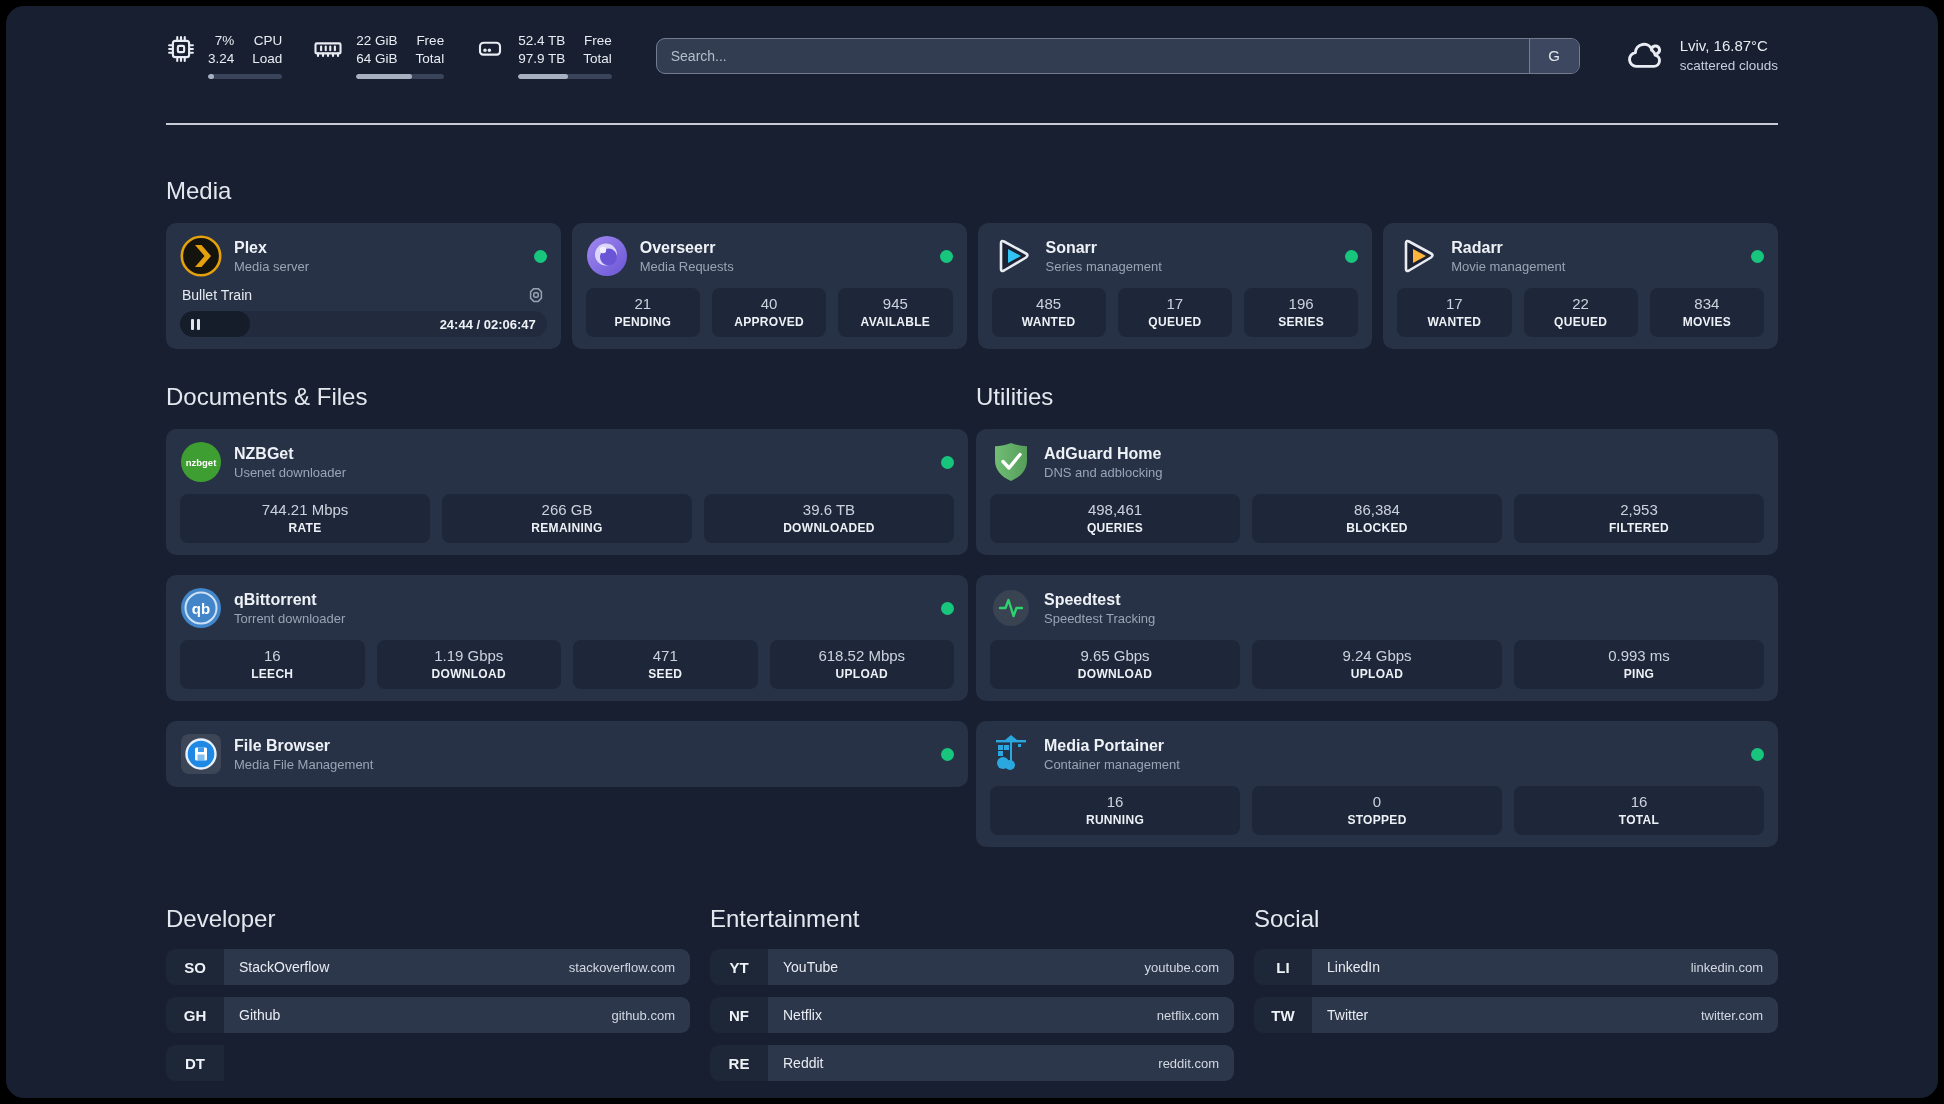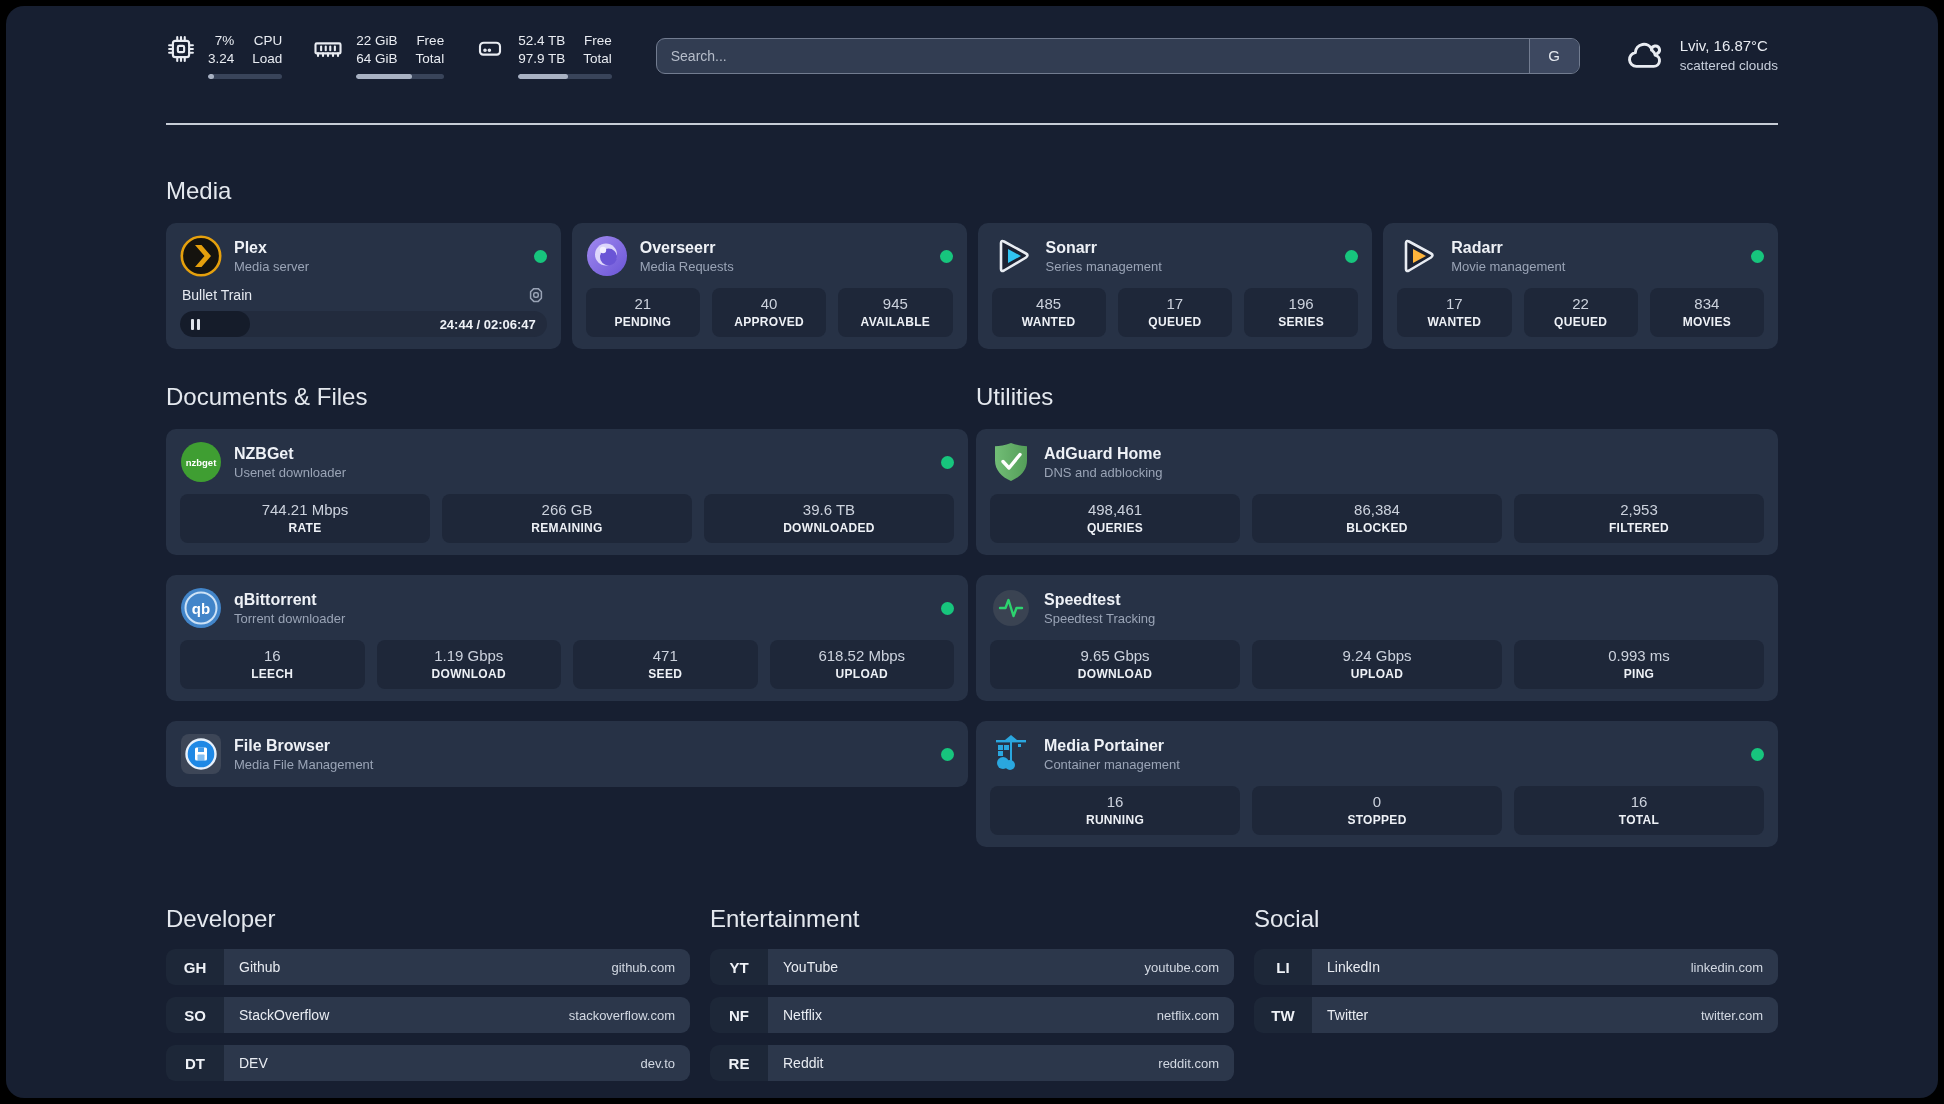--- a/index.html
+++ b/index.html
@@ -527,39 +527,35 @@
 
         </div>
       </div>
     </div>
 
     <div class="bookmarks">
 
       <div>
         <div class="section-title t-bm">Developer</div>
         <div class="bm-row">
+          <div class="bm-tag">SO</div>
+          <div class="bm-body">
+            <span class="bm-name">StackOverflow</span>
+            <span class="bm-url">stackoverflow.com</span>
+          </div>
+        </div>
+        <div class="bm-row">
           <div class="bm-tag">GH</div>
           <div class="bm-body">
             <span class="bm-name">Github</span>
             <span class="bm-url">github.com</span>
           </div>
         </div>
         <div class="bm-row">
-          <div class="bm-tag">SO</div>
-          <div class="bm-body">
-            <span class="bm-name">StackOverflow</span>
-            <span class="bm-url">stackoverflow.com</span>
-          </div>
-        </div>
-        <div class="bm-row">
           <div class="bm-tag">DT</div>
-          <div class="bm-body">
-            <span class="bm-name">DEV</span>
-            <span class="bm-url">dev.to</span>
-          </div>
         </div>
       </div>
 
       <div>
         <div class="section-title t-bm">Entertainment</div>
         <div class="bm-row">
           <div class="bm-tag">YT</div>
           <div class="bm-body">
             <span class="bm-name">YouTube</span>
             <span class="bm-url">youtube.com</span>

